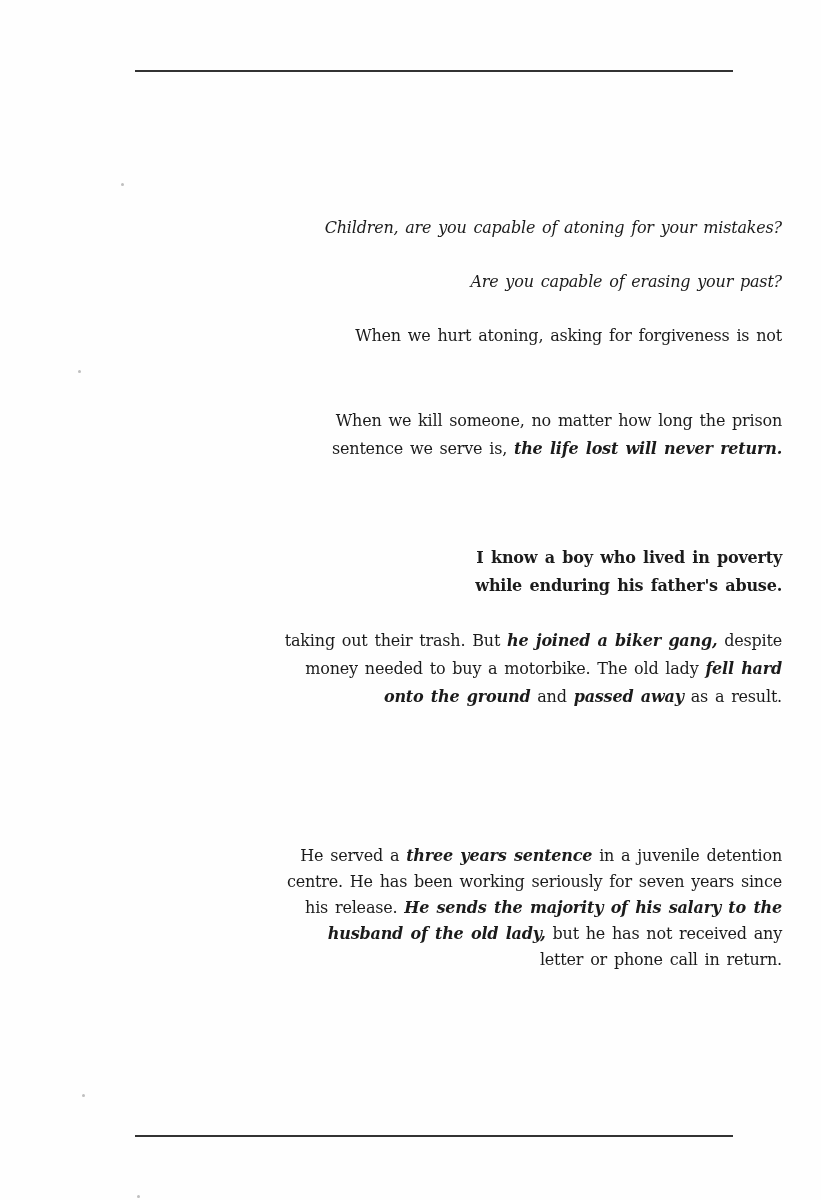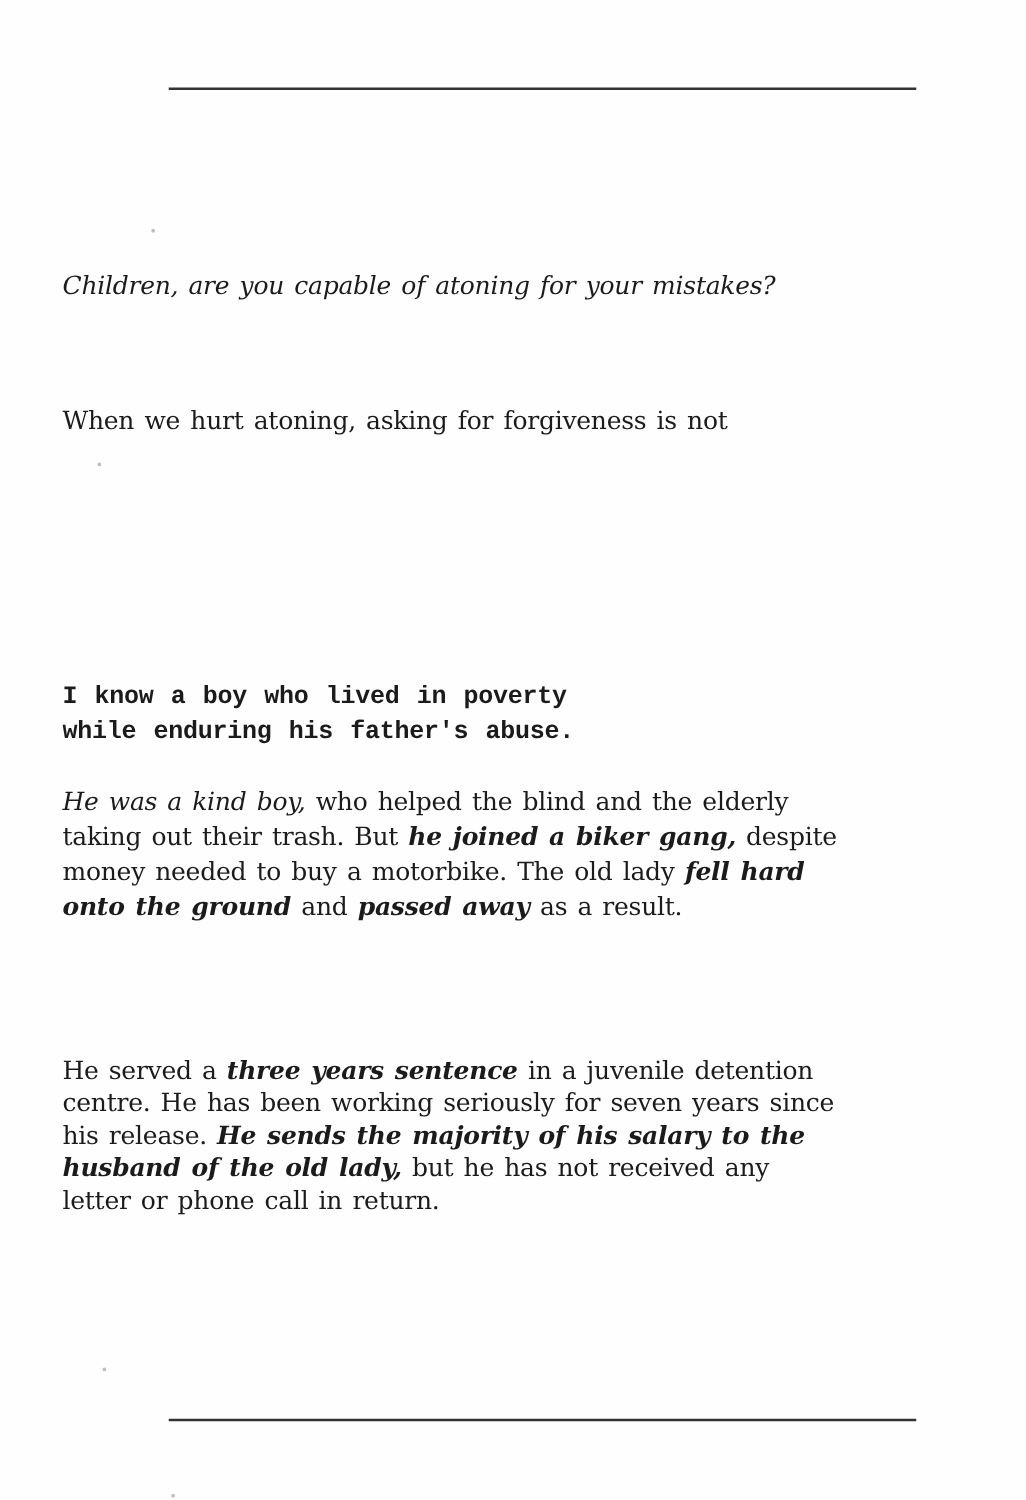--- a/index.html
+++ b/index.html
@@ -24,32 +24,32 @@
     width: 598px;
     height: 2px;
     background: #333;
   }
   .rule-top { top: 70px; }
   .rule-bottom { top: 1135px; }
   .col {
     position: absolute;
     left: 50px;
     width: 732px;
-    text-align: left;
-    font-size: 20px;
+    text-align: right;
+    font-size: 16px;
     line-height: 28px;
     color: #1b1b1b;
     letter-spacing: -0.2px;
     word-spacing: 2px;
   }
   .p0 { top: 214px; }
   .p1 { top: 268px; }
   .p2 { top: 322px; }
   .p3 { top: 407px; }
-  .p4 { top: 544px; font-family: Liberation Mono, monospace; }
+  .p4 { top: 544px; }
   .p5 { top: 627px; }
   .p6 { top: 843px; }
   .p6 { line-height: 26px; }
   .line { white-space: nowrap; }
   .seg-normal     { font-style: normal;  font-weight: 400; }
   .seg-italic     { font-style: italic;  font-weight: 400; }
   .seg-bold       { font-style: normal;  font-weight: 700; }
   .seg-bolditalic { font-style: italic;  font-weight: 700; }
   .speck {
     position: absolute;
@@ -62,29 +62,35 @@
 </style>
 </head>
 <body style="background: rgb(254, 254, 254);">
 
 <div class="page">
   <div class="rule rule-top" style="background: rgb(51, 51, 51);"></div>
 
   <div class="col p0" style="color: rgb(27, 27, 27);">
       <div class="line"><span class="seg-italic">Children, are you capable of atoning for your mistakes?</span></div>
     </div>
+  <div class="col p1" style="color: rgb(27, 27, 27);">
+      <div class="line"><span class="seg-italic">Are you capable of erasing your past?</span></div>
+    </div>
   <div class="col p2" style="color: rgb(27, 27, 27);">
       <div class="line"><span class="seg-normal">When we hurt atoning, asking for forgiveness is not</span></div>
+    </div>
+  <div class="col p3" style="color: rgb(27, 27, 27);">
+      <div class="line"><span class="seg-normal">When we kill someone, no matter how long the prison</span></div>
+      <div class="line"><span class="seg-normal">sentence we serve is, </span><span class="seg-bolditalic">the life lost will never return.</span></div>
     </div>
   <div class="col p4" style="color: rgb(27, 27, 27);">
       <div class="line"><span class="seg-bold">I know a boy who lived in poverty</span></div>
       <div class="line"><span class="seg-bold">while enduring his father's abuse.</span></div>
     </div>
   <div class="col p5" style="color: rgb(27, 27, 27);">
-      <div class="line"><span class="seg-italic">He was a kind boy,</span><span class="seg-normal"> who helped the blind and the elderly</span></div>
       <div class="line"><span class="seg-normal">taking out their trash. But </span><span class="seg-bolditalic">he joined a biker gang,</span><span class="seg-normal"> despite</span></div>
       <div class="line"><span class="seg-normal">money needed to buy a motorbike. The old lady </span><span class="seg-bolditalic">fell hard</span></div>
       <div class="line"><span class="seg-bolditalic">onto the ground</span><span class="seg-normal"> and </span><span class="seg-bolditalic">passed away</span><span class="seg-normal"> as a result.</span></div>
     </div>
   <div class="col p6" style="color: rgb(27, 27, 27);">
       <div class="line"><span class="seg-normal">He served a </span><span class="seg-bolditalic">three years sentence</span><span class="seg-normal"> in a juvenile detention</span></div>
       <div class="line"><span class="seg-normal">centre. He has been working seriously for seven years since</span></div>
       <div class="line"><span class="seg-normal">his release. </span><span class="seg-bolditalic">He sends the majority of his salary to the</span></div>
       <div class="line"><span class="seg-bolditalic">husband of the old lady,</span><span class="seg-normal"> but he has not received any</span></div>
       <div class="line"><span class="seg-normal">letter or phone call in return.</span></div>

